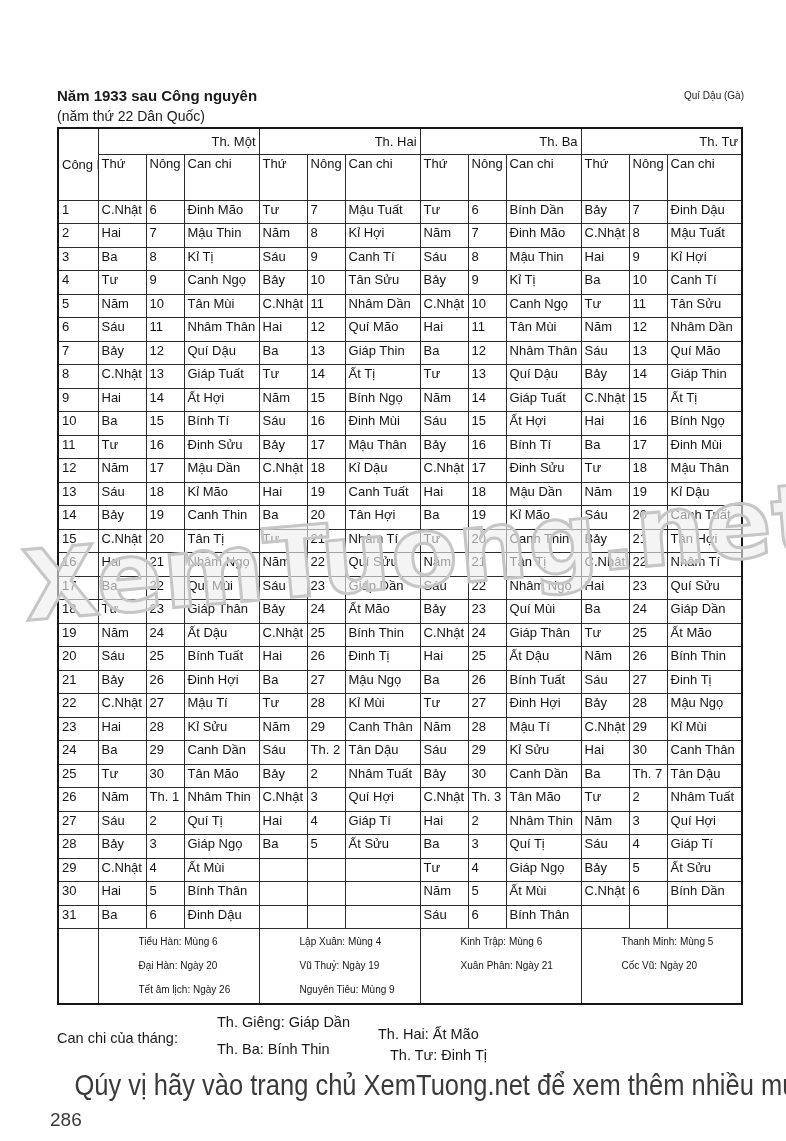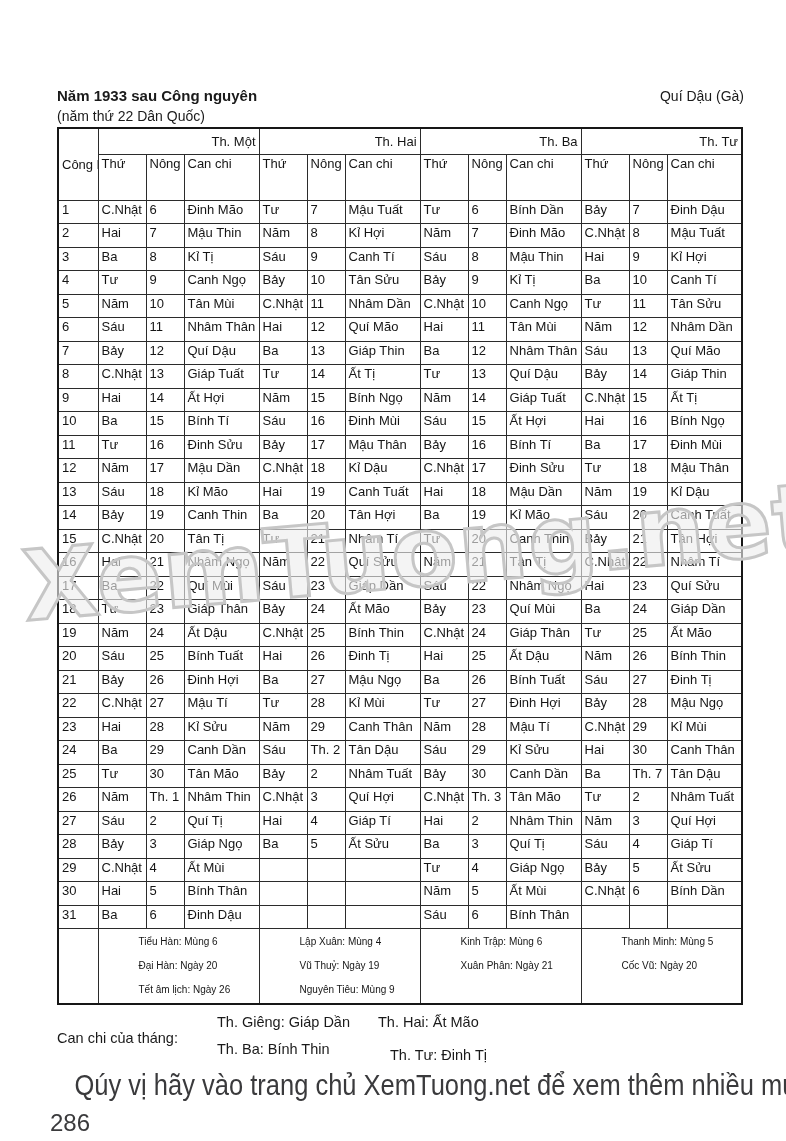--- a/index.html
+++ b/index.html
@@ -8,21 +8,21 @@
     font-family:"Liberation Sans","DejaVu Sans",sans-serif;color:#1a1a1a;
     overflow:hidden;
   }
   
   .hdr-left{position:absolute;left:57px;top:86px;line-height:20px;}
   .hdr-left .l1{font-weight:bold;font-size:15px;}
   .hdr-left .l2{font-size:14px;}
   .hdr-right{position:absolute;right:42px;top:86px;text-align:right;line-height:20px;}
   .hdr-right .lbl{font-weight:bold;font-style:italic;font-size:14.5px;}
   .hdr-right .val{font-size:14px;}
-  .hdr-right .l2{font-size:14px;}
+  .hdr-right .l2{font-size:10px;}
 
   
   table.cal{
     position:absolute;left:57px;top:127px;width:684px;
     border-collapse:collapse;table-layout:fixed;
     font-size:13px;color:#151515;
   }
   table.cal td{
     border:1.5px solid #2b2b2b;padding:1px 3px;vertical-align:top;
     white-space:nowrap;overflow:hidden;
@@ -46,31 +46,31 @@
     color:rgba(238,238,238,0.62);
     -webkit-text-stroke:3px #c6c6c6;
     transform:rotate(-5deg);
     z-index:6;pointer-events:none;user-select:none;
   }
 
   
   .ccm{position:absolute;left:0;top:1010px;width:786px;font-size:14.5px;}
   .ccm .lbl{position:absolute;left:57px;top:20px;}
   .ccm .e00{position:absolute;left:217px;top:4px;}
-  .ccm .e01{position:absolute;left:378px;top:4px;}
+  .ccm .e01{position:absolute;left:378px;top:16px;}
   .ccm .e10{position:absolute;left:217px;top:31px;}
   .ccm .e11{position:absolute;left:390px;top:31px;margin-top:6px;}
 
   
   .footer{
     position:absolute;left:0;top:1068px;width:786px;text-align:center;
     color:#3a3a3c;font-size:30px;white-space:nowrap;
   }
   .footer .cond{display:inline-block;transform:scaleX(0.85);}
-  .pagenum{position:absolute;left:50px;top:1109px;font-size:24px;color:#3a3a3c;}
+  .pagenum{position:absolute;left:50px;top:1109px;font-size:19px;color:#3a3a3c;}
 </style>
 </head>
 <body>
 
 <div class="hdr-left">
   <div class="l1">Năm 1933 sau Công nguyên</div>
   <div class="l2">(năm thứ  22 Dân Quốc)</div>
 </div>
 
 <div class="hdr-right">

